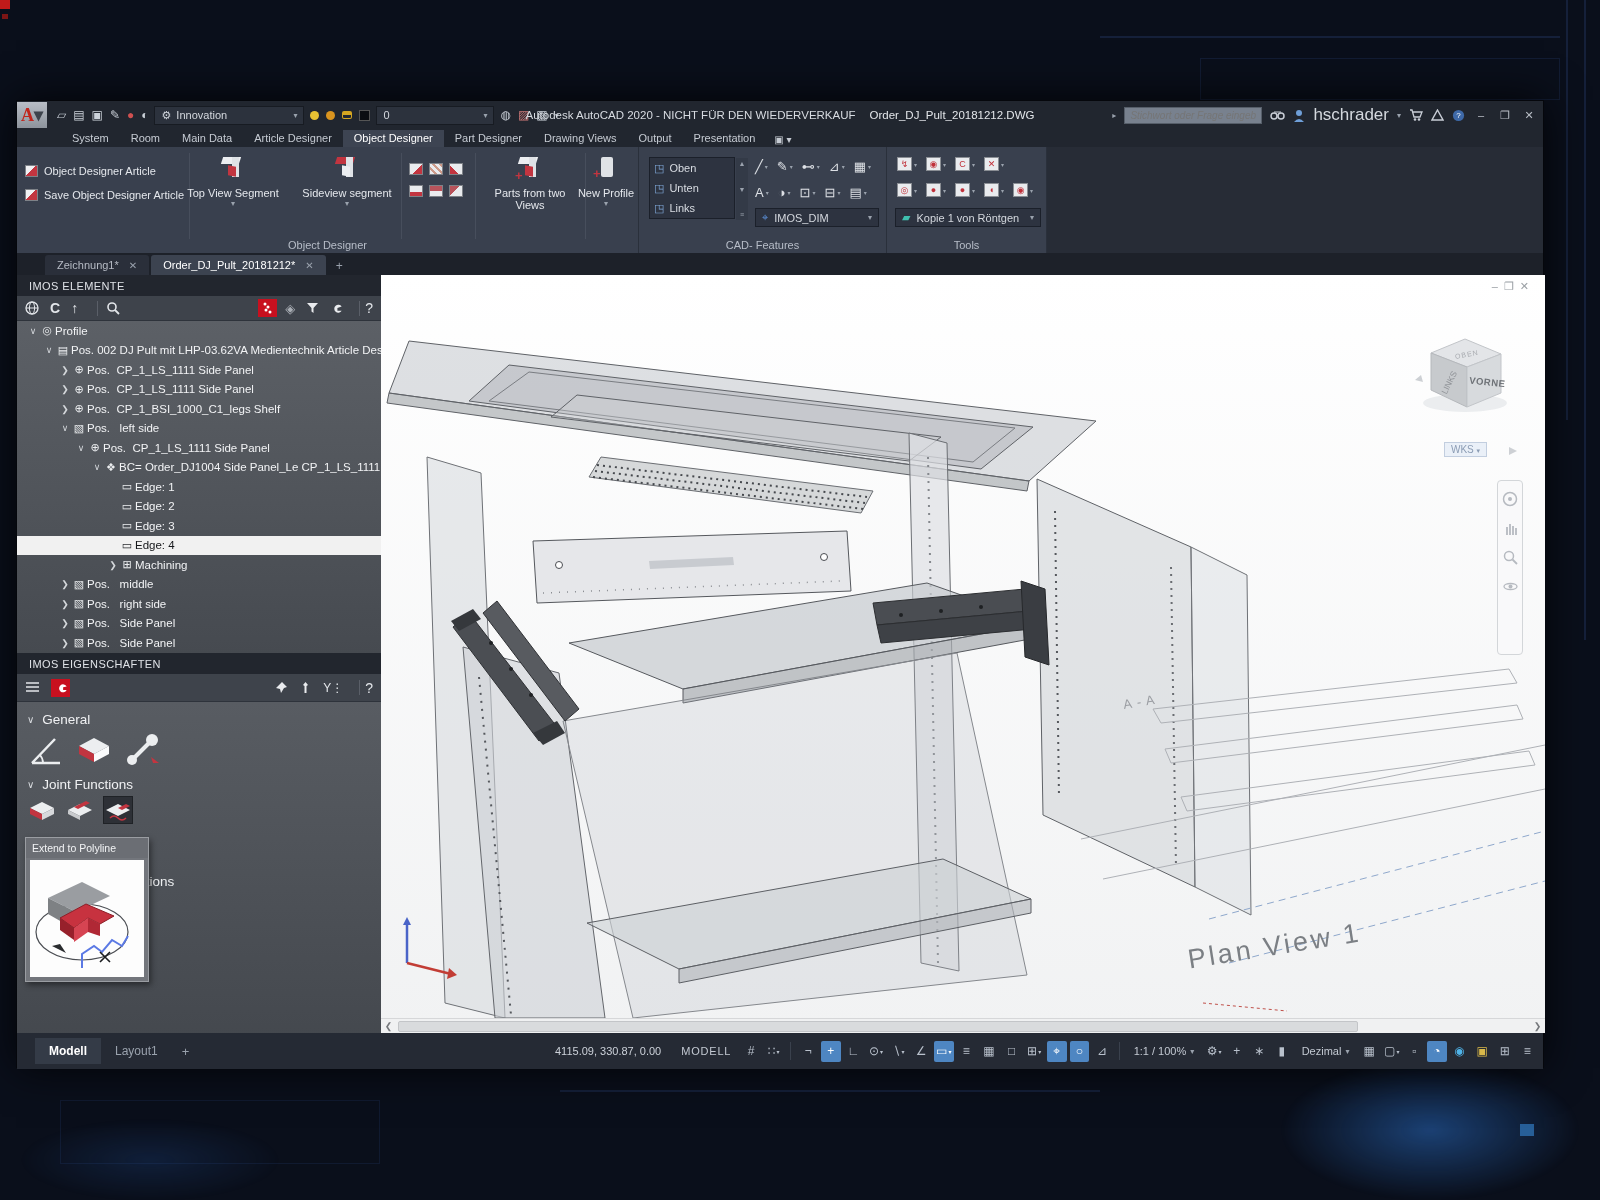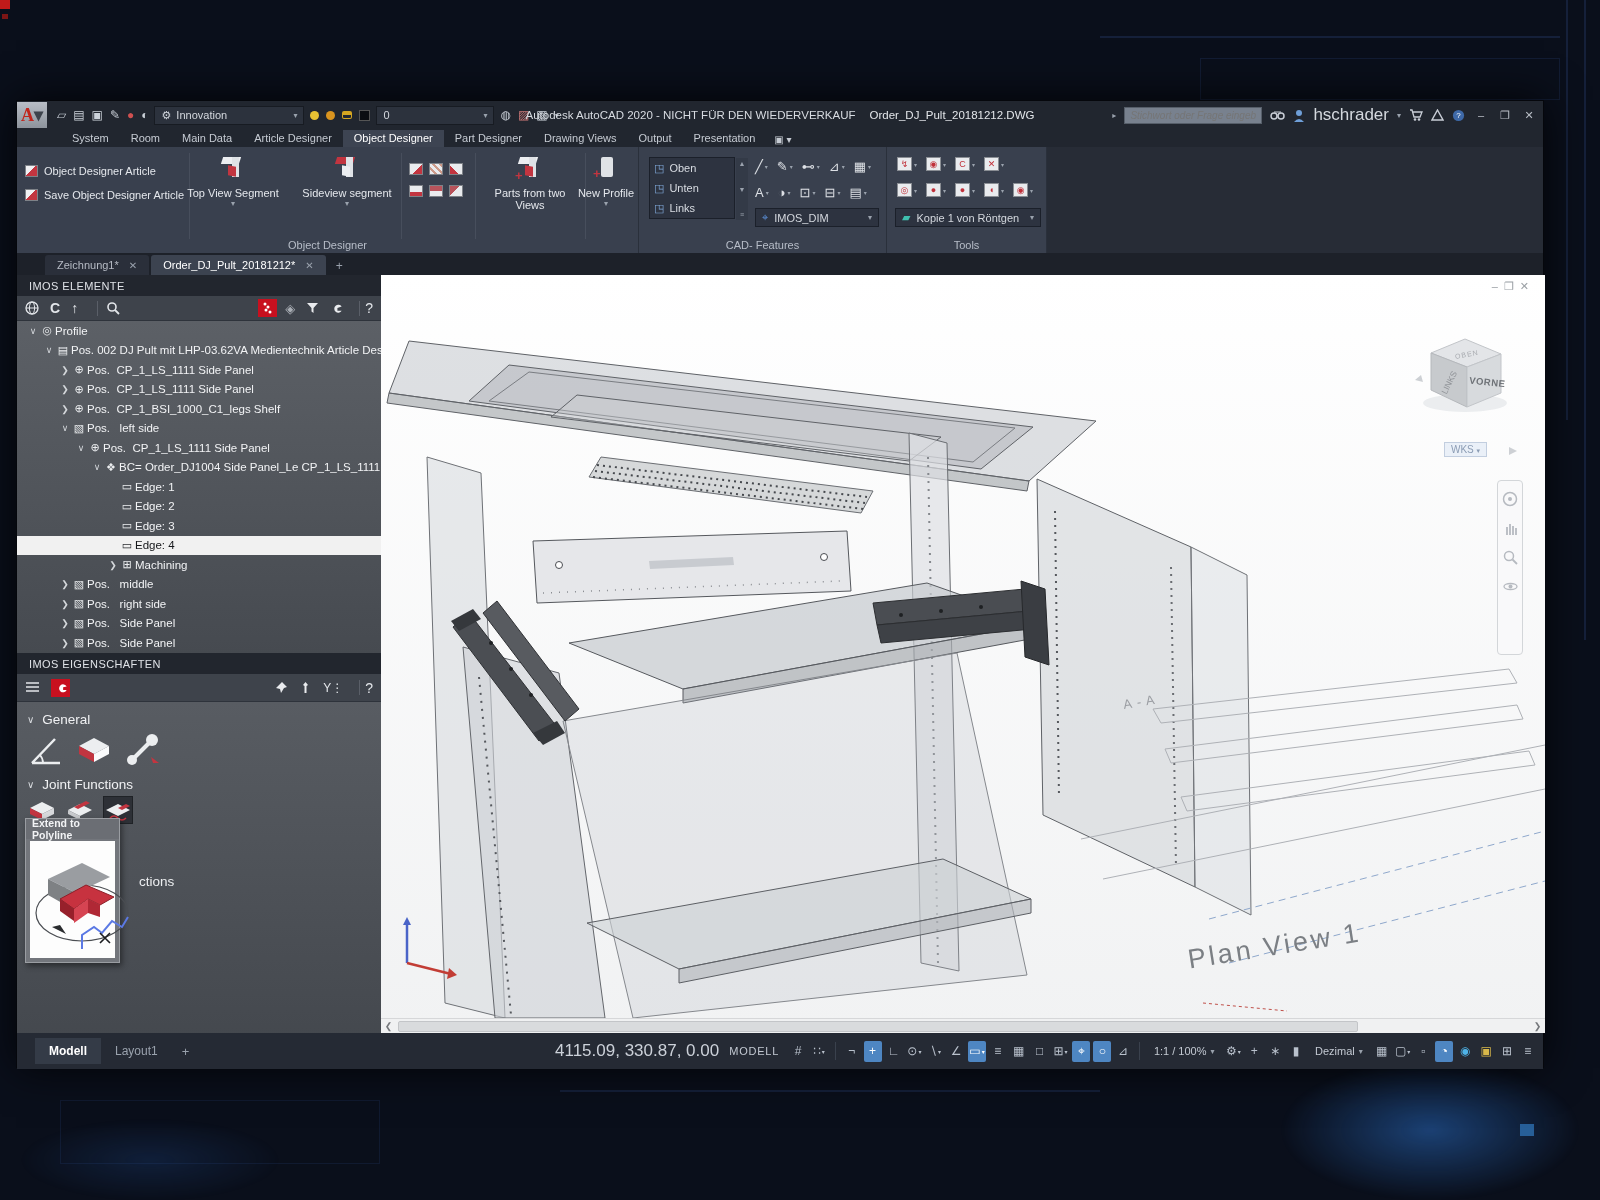--- a/index.html
+++ b/index.html
@@ -108,22 +108,22 @@
   .trow.selected .exp,.trow.selected .tic { color:#2a2d31; }
 
   .props-body { height:359px; background:linear-gradient(180deg,#585c62,#43474d); position:relative; color:#f0f1f3; }
   .sec-label { display:flex; align-items:center; gap:8px; font-size:13.5px; padding-left:10px; }
   .sec-label .chev { font-size:10px; color:#d8dbdf; }
   .picon-row { display:flex; gap:10px; padding-left:10px; align-items:center; }
   .picon { width:38px; height:34px; display:flex; align-items:center; justify-content:center; }
   .picon.sm { width:30px; height:28px; }
   .picon.pressed { background:#2d3036; border:1px solid #1f2226; }
 
-  .tooltip { position:absolute; left:8px; top:116px; width:95px; height:145px; background:#73767c;
-    border:1px solid #9a9da2; box-shadow:2px 3px 6px rgba(0,0,0,.45);font-weight:bold; }
+  .tooltip { position:absolute; left:8px; top:135px; width:124px; height:145px; background:#73767c;
+    border:1px solid #9a9da2; box-shadow:2px 3px 6px rgba(0,0,0,.45); }
   .tooltip .tt-title { height:20px; color:#f2f3f5; font-size:10.5px; display:flex; align-items:center; padding-left:6px; background:#6b6e74; }
   .tooltip .tt-img { position:absolute; left:4px; top:22px; right:4px; bottom:4px; background:#fdfdfd; }
   .partial-label { position:absolute; left:122px; top:172px; font-size:13.5px; color:#eceef0; }
 
   
   .viewport { position:absolute; left:364px; top:0; width:1164px; height:758px;
     background:linear-gradient(180deg,#ffffff,#f1f2f3); overflow:hidden; }
   .vp-ctrls { position:absolute; right:10px; top:5px; color:#9ba0a5; font-size:11px; letter-spacing:6px; }
   .wks-chip { position:absolute; left:1063px; top:167px; background:#eaf0f8; border:1px solid #c2cedf;
     color:#8b9cb4; font-size:10px; padding:1px 6px; }
@@ -133,21 +133,21 @@
     display:flex; align-items:center; }
   .hscroll .arr { width:15px; text-align:center; color:#75787c; font-size:9px; flex:none; }
   .hscroll .thumb { height:11px; background:#d9dbdd; border:1px solid #c3c5c8; border-radius:2px; width:960px; margin-left:2px; }
 
   
   .bottombar { position:absolute; left:0; top:932px; width:100%; height:36px; background:#252a34; display:flex; align-items:center; }
   .ltab { font-size:12px; color:#9aa2ad; padding:6px 14px; }
   .ltab.active { color:#fff; font-weight:bold; background:#343b47; }
   .ltab-plus { color:#9aa2ad; font-size:13px; padding:0 10px; }
   .sb-right { position:absolute; left:538px; right:6px; display:flex; align-items:center; gap:3px; }
-  .coords { color:#ccd1d9; font-size:17px; white-space:nowrap; }
+  .coords { color:#ccd1d9; font-size:11px; margin-right:10px; white-space:nowrap; }
   .sb-text { color:#c3c9d2; font-size:11px; padding:3px 7px; white-space:nowrap; display:flex; gap:4px; align-items:center; }
   .sb-ic { width:21px; height:21px; display:flex; align-items:center; justify-content:center;
     color:#b9c1cc; font-size:12px; position:relative; border-radius:2px; }
   .sb-ic.hl { background:#4e86c2; color:#fff; }
   .sb-ic .dd { font-size:6px; margin-left:1px; color:inherit; }
   .sb-sep { width:1px; height:18px; background:#3a414d; margin:0 4px; }
 </style>
 </head>
 <body>
 

